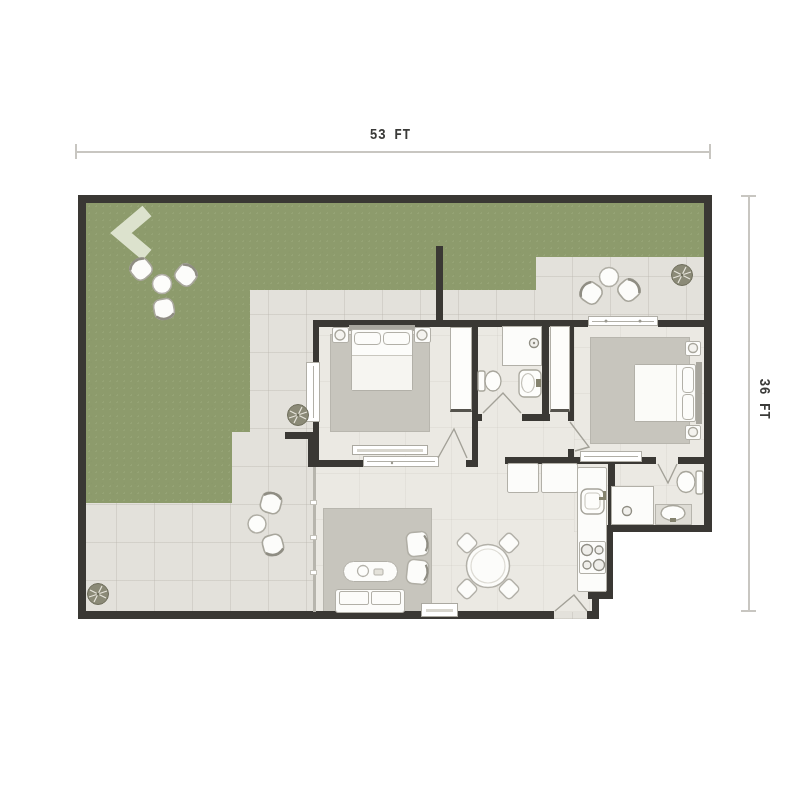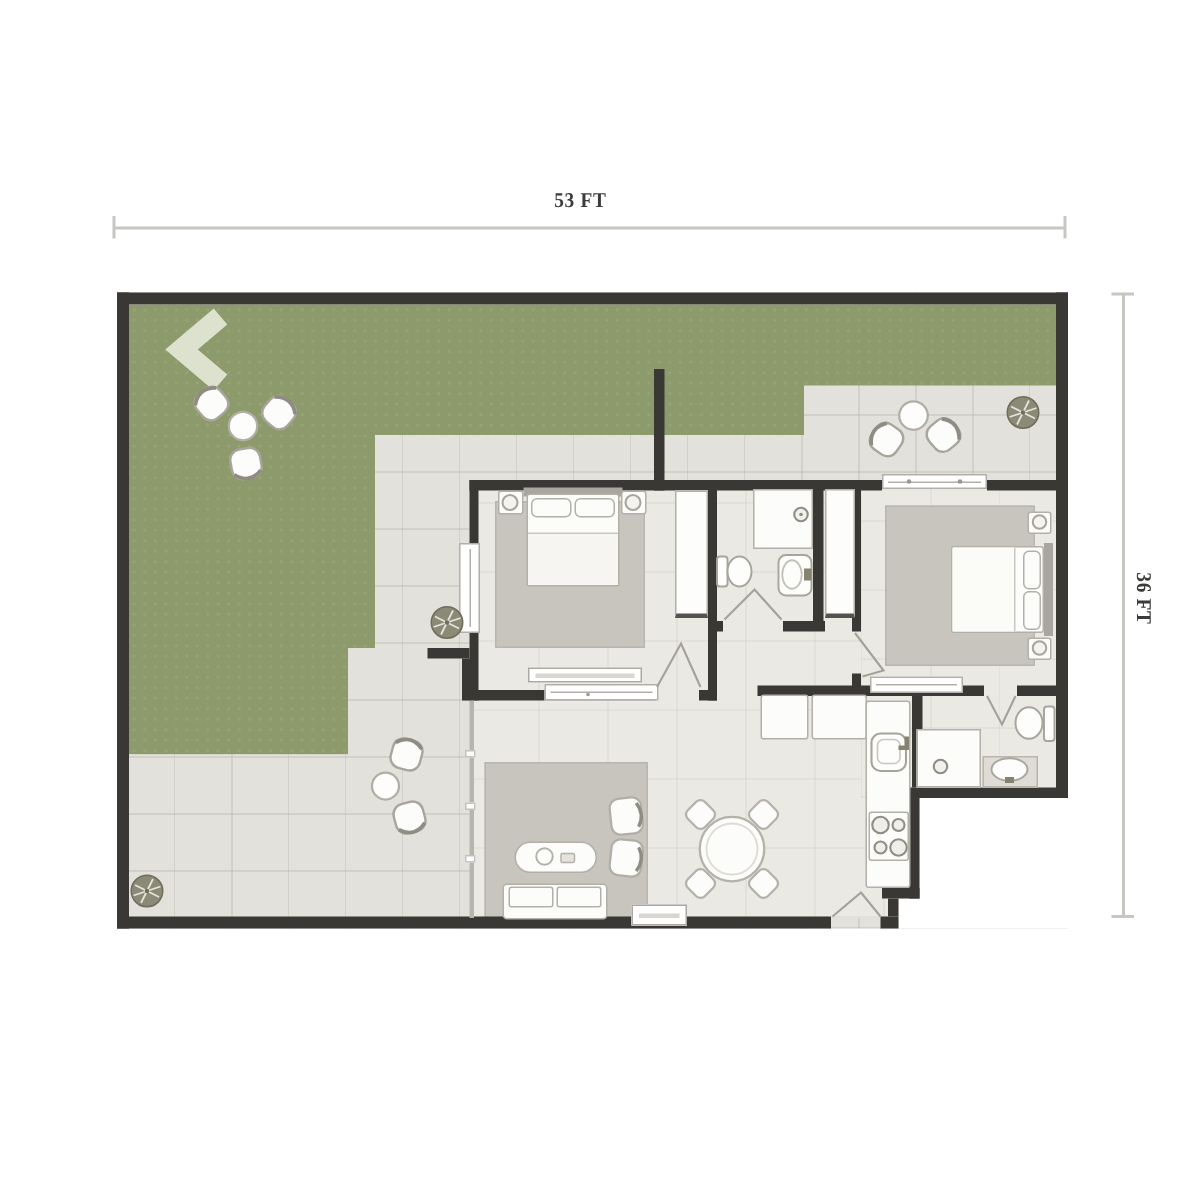--- a/index.html
+++ b/index.html
@@ -2,21 +2,21 @@
 <html style="--grass: #8d9b6c; --wall: #3a3834; --patio: #e3e1db; --floor: #ebe9e3; --rug: #c7c5bd; --furniture: #fcfcfa; --outline: #b2b0a8; --arrow: #dce2cd; --dimline: #c8c6c1; --text: #3b3b39; --plant: #8b8a77; --vanity: #dedcd5;"><head>
 <meta charset="utf-8">
 <style>
   :root{
     --grass:#8d9b6c; --wall:#3a3834; --patio:#e3e1db; --floor:#ebe9e3;
     --rug:#c7c5bd; --furniture:#fcfcfa; --outline:#b2b0a8; --arrow:#dce2cd;
     --dimline:#c8c6c1; --text:#3b3b39; --plant:#8b8a77; --vanity:#dedcd5;
   }
   html,body{margin:0;padding:0;background:#fff;}
   #stage{position:relative;width:800px;height:800px;background:#fff;overflow:hidden;
-         font-family:Liberation Serif, serif;}
+         font-family:Liberation Mono, monospace;}
   .abs{position:absolute;box-sizing:border-box;}
   .w{position:absolute;background:var(--wall);}
   .thin{position:absolute;background:#b7b5ad;}
   .dim-line{position:absolute;background:var(--dimline);}
   .dim-tick{position:absolute;background:var(--dimline);}
   .dim-label{position:absolute;color:var(--text);font-size:14px;font-weight:700;
              letter-spacing:.5px;transform:scaleX(.92);}
   .dim-label.v{transform:rotate(90deg) scaleX(.92);}
   .grass{position:absolute;background-color:var(--grass);
     background-image:radial-gradient(#95a375 1px, transparent 1px),

